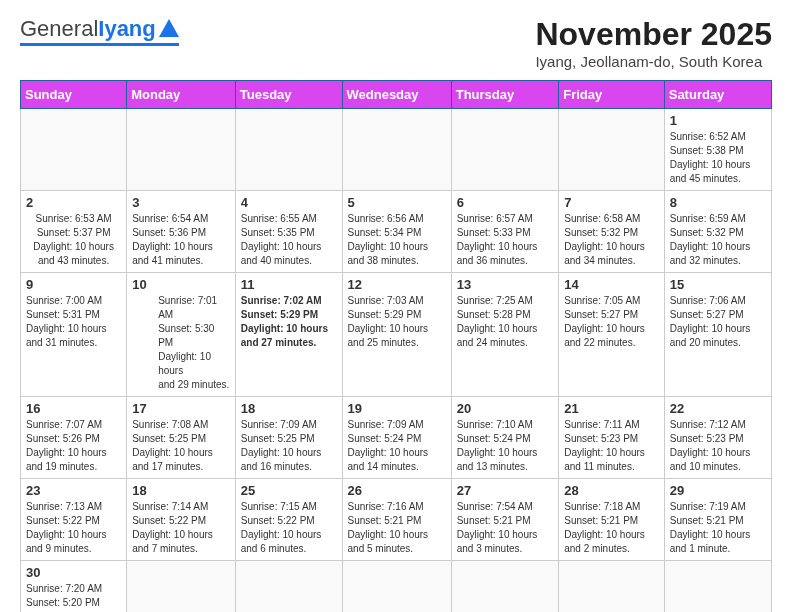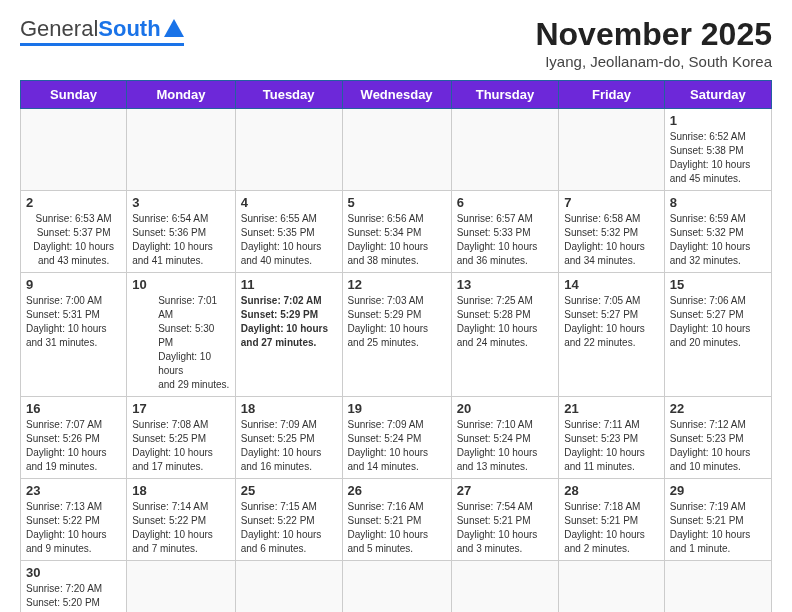--- a/index.html
+++ b/index.html
@@ -45,43 +45,43 @@
       margin-left: 3px;
       margin-bottom: 2px;
     }
     .logo-underline {
       height: 3px;
       background: #1a73e8;
       width: 100%;
       margin-top: 1px;
     }
     .title-area {
-      text-align: right;
+      text-align: left;
     }
     .month-title {
       font-size: 32px;
       font-weight: bold;
       color: #222;
     }
     .subtitle {
       font-size: 15px;
       color: #444;
     }
     .calendar {
       width: 100%;
       border-collapse: collapse;
       border: 1px solid #ccc;
     }
     .calendar th {
-      background-color: #6d28d9;
+      background-color: #d946ef;
       color: #fff;
       font-weight: bold;
       font-size: 13px;
       padding: 6px 4px;
-      text-align: center;
+      text-align: left;
       border: 1px solid #2460a0;
     }
     .calendar td {
       border: 1px solid #ccc;
       vertical-align: top;
       padding: 4px 5px;
       font-size: 10.5px;
       color: #333;
       width: 113px;
       min-height: 80px;
@@ -105,21 +105,21 @@
       
     }
   </style>
 </head>
 <body>
 
 <div class="header-area">
   <div class="logo">
     <div class="logo-text">
       <span class="logo-general">General</span>
-      <span class="logo-blue">South</span>
+      <span class="logo-blue">Iyang</span>
       <div class="logo-triangle"></div>
     </div>
     <div class="logo-underline"></div>
   </div>
   <div class="title-area">
     <div class="month-title">November 2025</div>
     <div class="subtitle">Iyang, Jeollanam-do, South Korea</div>
   </div>
 </div>
 

